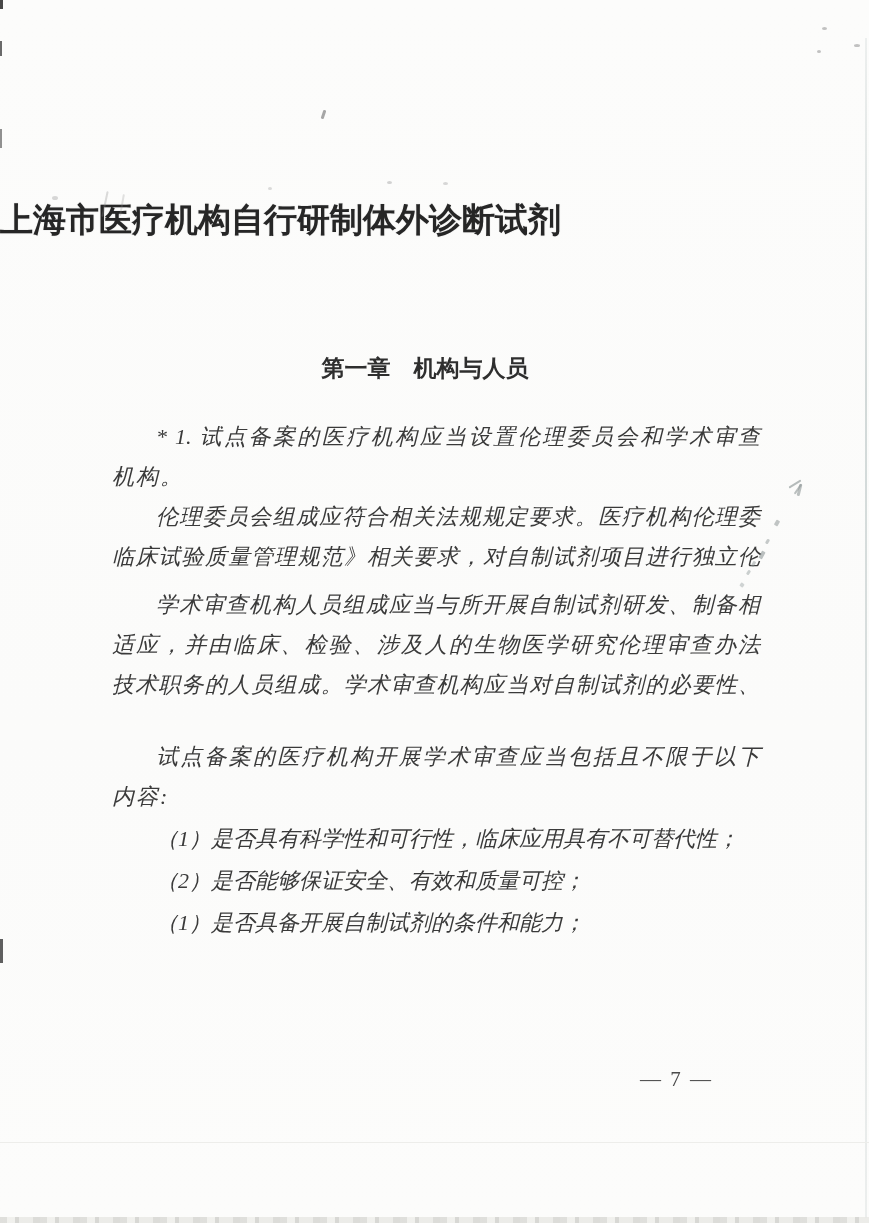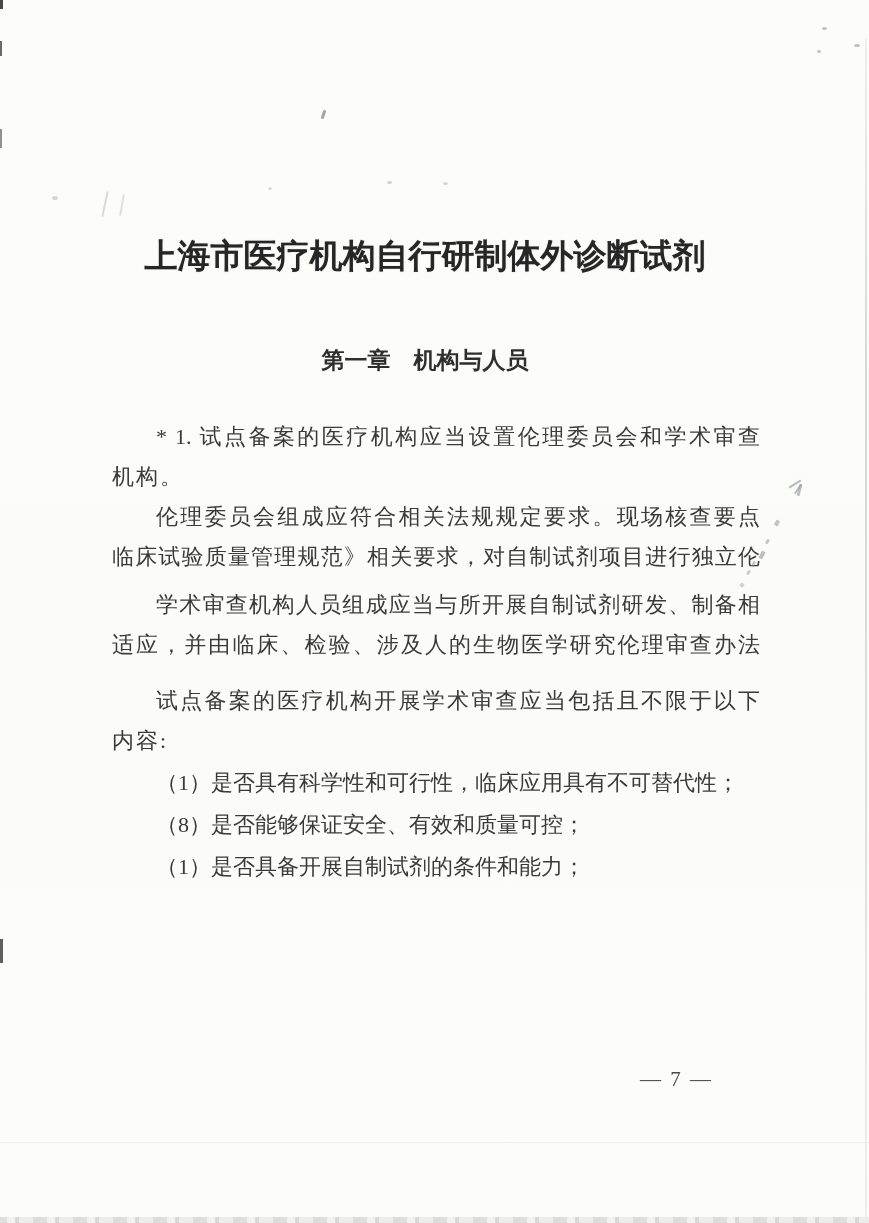--- a/index.html
+++ b/index.html
@@ -15,56 +15,56 @@
     overflow: hidden;
     font-family: "Liberation Serif", serif;
   }
 
   
   .doc-title {
     position: absolute;
     top: 195px;
     left: 0;
     right: 19px;
-    text-align: center;
+    text-align: left;
     font-family: "Liberation Sans", sans-serif;
     font-weight: bold;
     color: #262626;
     font-size: 33px;
     line-height: 50px;
     letter-spacing: 0px;
     text-shadow: 0 0 1px rgba(40,40,40,0.35);
-    margin-top: 36px;
   }
 
   
   .chapter {
     position: absolute;
-    top: 344px;
+    top: 352px;
     left: 0;
     right: 19px;
     text-align: center;
     font-family: "Liberation Sans", sans-serif;
     font-weight: bold;
     font-size: 23px;
     line-height: 32px;
     color: #2e2e2e;
   }
 
   
   .doc-body {
     position: absolute;
     top: 417px;
     left: 112px;
     width: 648px;
     color: #3a3a3a;
+    font-style: italic;
   }
   .para { margin: 0; }
   .doc-body > .para:nth-child(3) { margin-top: 8px; }
-  .doc-body > .para:nth-child(4) { margin-top: 16px; }
+  .doc-body > .para:nth-child(4) { margin-top: 32px; }
   .doc-body > .para:nth-child(5),
   .doc-body > .para:nth-child(6),
   .doc-body > .para:nth-child(7) { margin-top: 2px; }
 
   .line {
     font-size: 22px;
     line-height: 40px;
     white-space: nowrap;
   }
   .line.fill {
@@ -150,36 +150,37 @@
   </div>
 
   <div class="chapter">第一章　机构与人员</div>
 
   <div class="doc-body" id="doc-body">
       <div class="para">
         <div class="line fill indent">* 1. 试点备案的医疗机构应当设置伦理委员会和学术审查</div>
         <div class="line last">机构。</div>
       </div>
       <div class="para">
-        <div class="line fill indent">伦理委员会组成应符合相关法规规定要求。现场核查要点</div>
+        <div class="line fill indent">伦理委员会组成应符合相关法规规定要求。医疗机构伦理委</div>
         <div class="line fill">临床试验质量管理规范》相关要求，对自制试剂项目进行独立伦</div>
       </div>
       <div class="para">
         <div class="line fill indent">学术审查机构人员组成应当与所开展自制试剂研发、制备相</div>
         <div class="line fill">适应，并由临床、检验、涉及人的生物医学研究伦理审查办法</div>
+        <div class="line fill">技术职务的人员组成。学术审查机构应当对自制试剂的必要性、</div>
       </div>
       <div class="para">
         <div class="line fill indent">试点备案的医疗机构开展学术审查应当包括且不限于以下</div>
         <div class="line last">内容:</div>
       </div>
       <div class="para">
         <div class="line single indent">（1）是否具有科学性和可行性，临床应用具有不可替代性；</div>
       </div>
       <div class="para">
-        <div class="line single indent">（8）是否能够保证安全、有效和质量可控；</div>
+        <div class="line single indent">（2）是否能够保证安全、有效和质量可控；</div>
       </div>
       <div class="para">
         <div class="line single indent">（1）是否具备开展自制试剂的条件和能力；</div>
       </div>
     </div>
 
   <div class="page-number">— 7 —</div>
 
   <div class="artifact edge-mark em1"></div>
   <div class="artifact edge-mark em2"></div>

